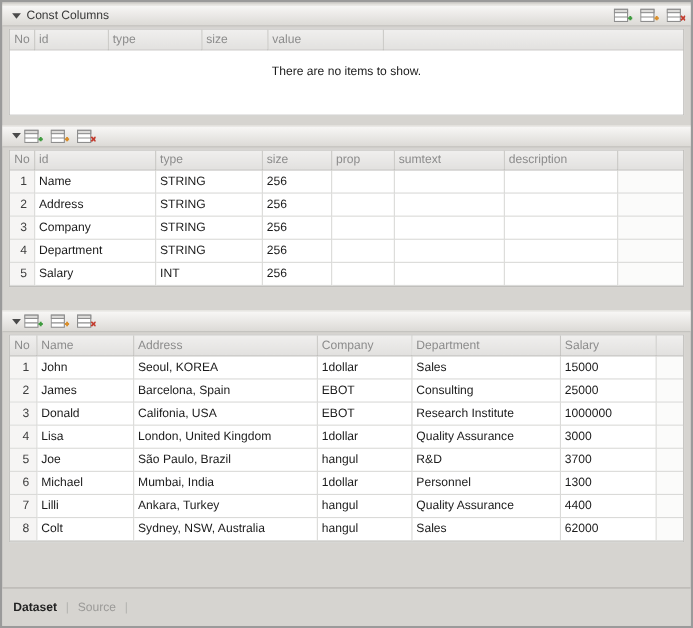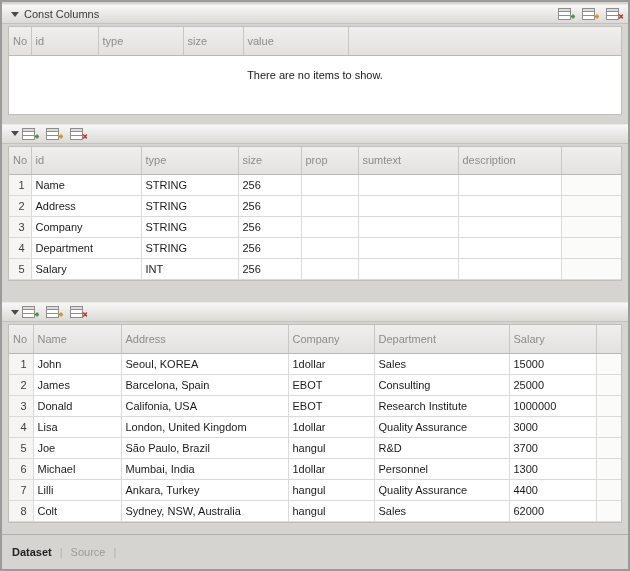--- a/index.html
+++ b/index.html
@@ -45,21 +45,21 @@
   .tools { display:flex; align-items:center; gap:6px; }
   .tool-btn { display:inline-flex; width:18px; height:14px; align-items:center; justify-content:center; }
   
   .grid-wrap {
     margin:2px 6px 0 6px;
     background:#ffffff;
     border:1px solid #c0bfbc;
   }
   table { border-collapse:collapse; table-layout:fixed; width:100%; font-size:11px; }
   th {
-    height:28px;
+    height:18px;
     background:linear-gradient(#f0efee,#e2e1df);
     color:#8c8c8c;
     font-weight:normal;
     text-align:left;
     padding:0 4px;
     border-right:1px solid #c8c7c4;
     border-bottom:1px solid #b9b8b5;
     white-space:nowrap; overflow:hidden;
   }
   th.filler { border-right:none; }

